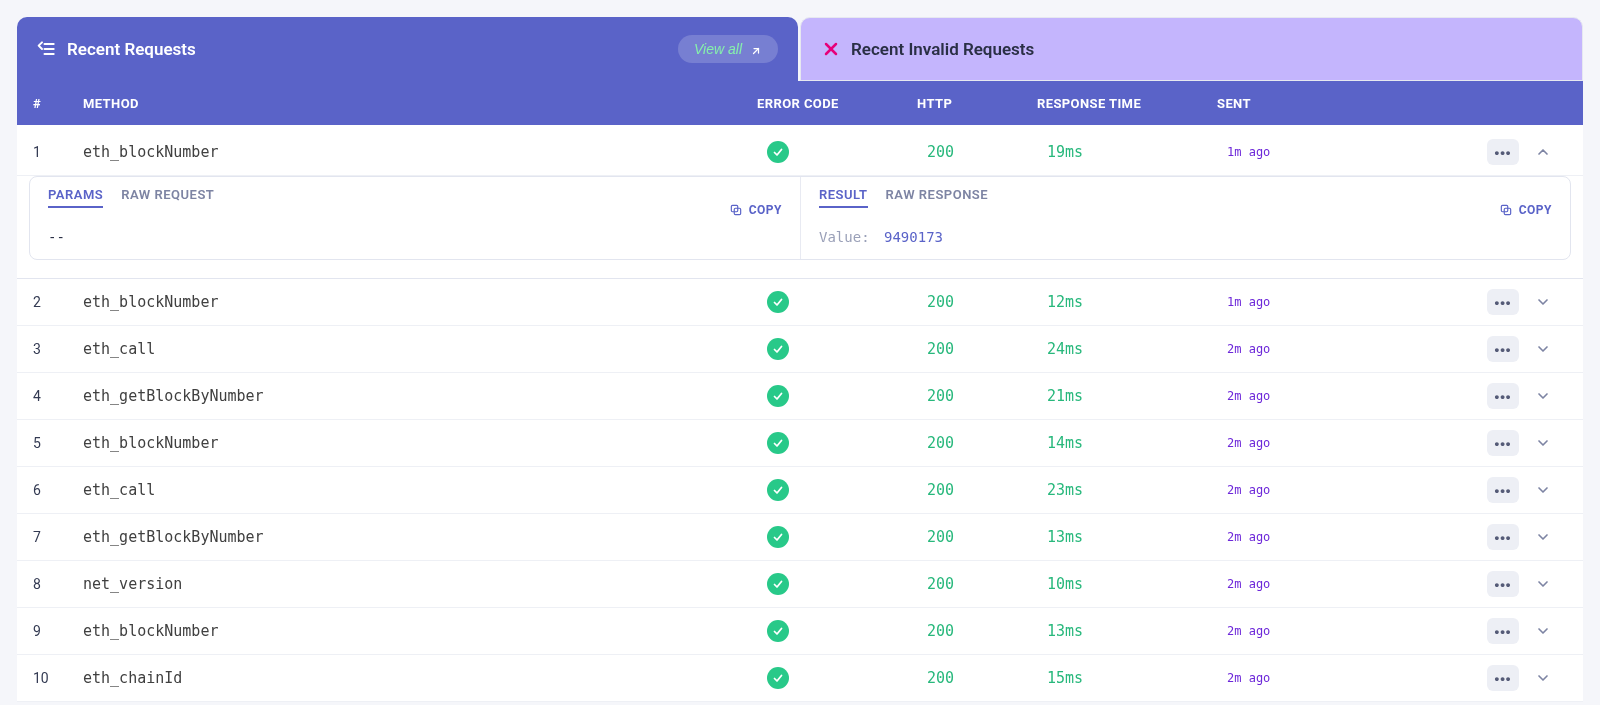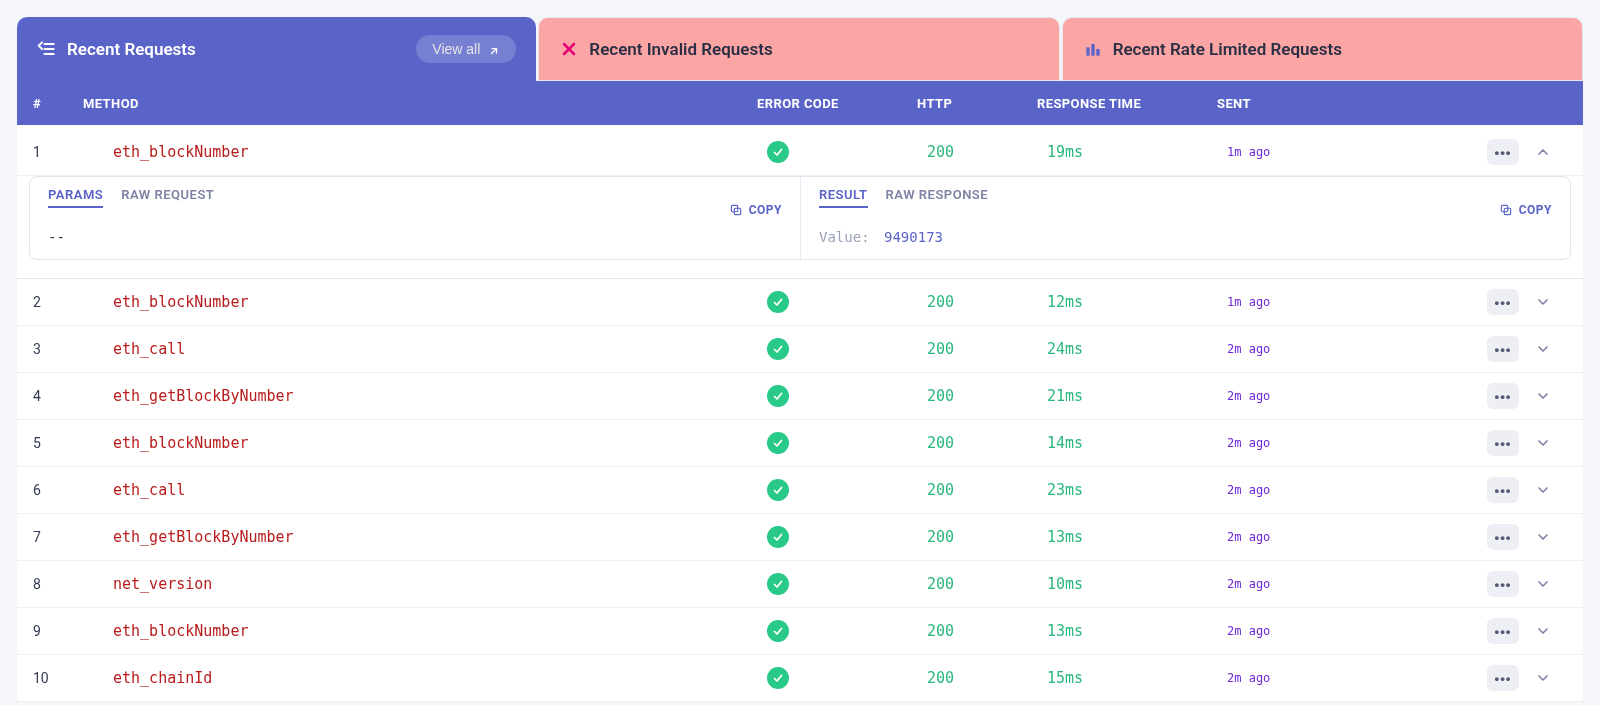--- a/index.html
+++ b/index.html
@@ -15,44 +15,45 @@
     gap: 2px;
   }
   .tab {
     flex: 1;
     display: flex;
     align-items: center;
     gap: 10px;
     height: 64px;
     padding: 0 20px;
     border-radius: 10px 10px 0 0;
-    background: #fca5a5;
+    background: #c4b5fd;
     border: 1px solid #e6e8f0;
     font-size: 17px;
     font-weight: 600;
     color: #2a2f45;
     cursor: pointer;
   }
   .tab.active {
     background: #5a63c8;
     border: none;
     color: #fff;
   }
   .tab .spacer { flex: 1; }
   .view-all-btn {
     background: rgba(255,255,255,0.18);
-    color: #e5e5e5;
+    color: #86efac;
     border: none;
     border-radius: 18px;
     padding: 6px 16px;
     font-size: 14px;
     display: inline-flex;
     align-items: flex-end;
     gap: 8px;
     cursor: pointer;
+    font-style: italic;
   }
   .tab-icon { display:inline-flex; align-items:center; }
 
   .table-header {
     display: grid;
     grid-template-columns: 50px 1fr 160px 120px 180px 260px 90px;
     align-items: center;
     background: #5a63c8;
     color: #fff;
     font-weight: 700;
@@ -66,21 +67,21 @@
   .row {
     display: grid;
     grid-template-columns: 50px 1fr 160px 120px 180px 260px 40px 40px;
     align-items: center;
     padding: 10px 16px;
     background: #fff;
     border-bottom: 1px solid #eef0f5;
     min-height: 44px;
   }
   .row .idx { color: #333a52; }
-  .row .method { font-family: ui-monospace, SFMono-Regular, Menlo, Consolas, monospace; font-size: 15px; color: #b91c1c; margin-left: 30px; }
+  .row .method { font-family: ui-monospace, SFMono-Regular, Menlo, Consolas, monospace; font-size: 15px; color: #404040; }
   .row .http, .row .rt { color: #28b87c; font-family: ui-monospace, SFMono-Regular, Menlo, Consolas, monospace; font-size: 15px; }
   .row .sent { font-family: ui-monospace, SFMono-Regular, Menlo, Consolas, monospace; font-size: 12px; color: #6d28d9; }
   .row .error-col { display:flex; }
   .check-badge {
     width: 22px; height: 22px; border-radius: 50%;
     background: #28c989; display:inline-flex; align-items:center; justify-content:center;
   }
   .check-badge svg { width: 12px; height: 12px; }
 
   .more-btn {
@@ -188,30 +189,20 @@
     <div class="tab">
       <span class="tab-icon">
         <svg width="20" height="20" viewBox="0 0 24 24" fill="none" stroke="#e6007a" stroke-width="3" stroke-linecap="round">
             <line x1="6" y1="6" x2="18" y2="18"></line>
             <line x1="18" y1="6" x2="6" y2="18"></line>
           </svg>
       </span>
       <span>Recent Invalid Requests</span>
     </div>
 
-    <div class="tab">
-      <span class="tab-icon">
-        <svg width="20" height="20" viewBox="0 0 24 24">
-            <rect x="4" y="10" width="4" height="10" fill="#5a63c8"></rect>
-            <rect x="10" y="6" width="4" height="14" fill="#5a63c8"></rect>
-            <rect x="16" y="12" width="4" height="8" fill="#5a63c8"></rect>
-          </svg>
-      </span>
-      <span>Recent Rate Limited Requests</span>
-    </div>
   </div>
 
   <div class="table-header">
     <div>#</div>
     <div>METHOD</div>
     <div>ERROR CODE</div>
     <div>HTTP</div>
     <div>RESPONSE TIME</div>
     <div>SENT</div>
     <div></div>

